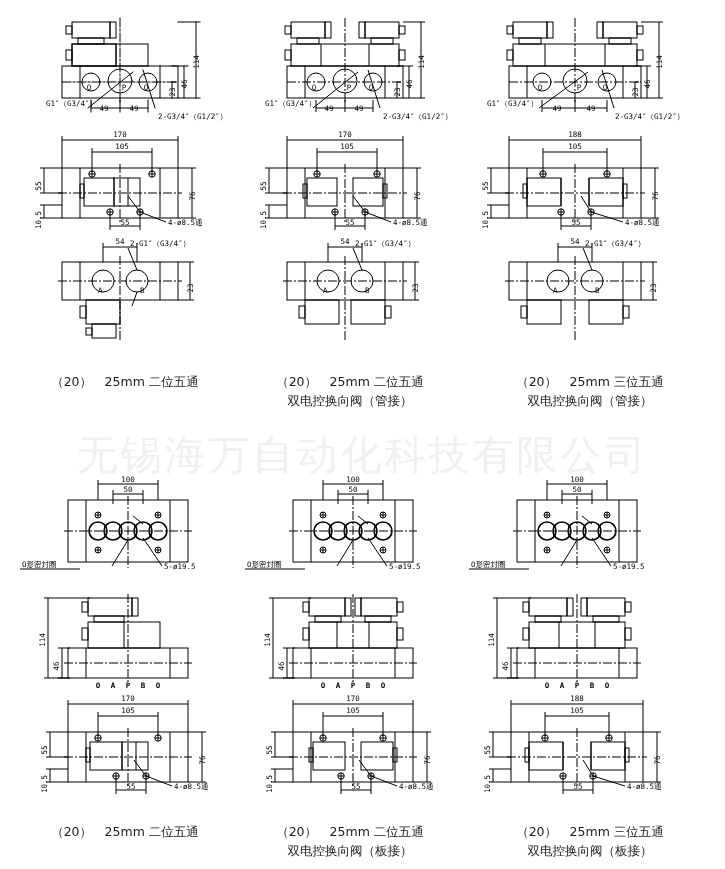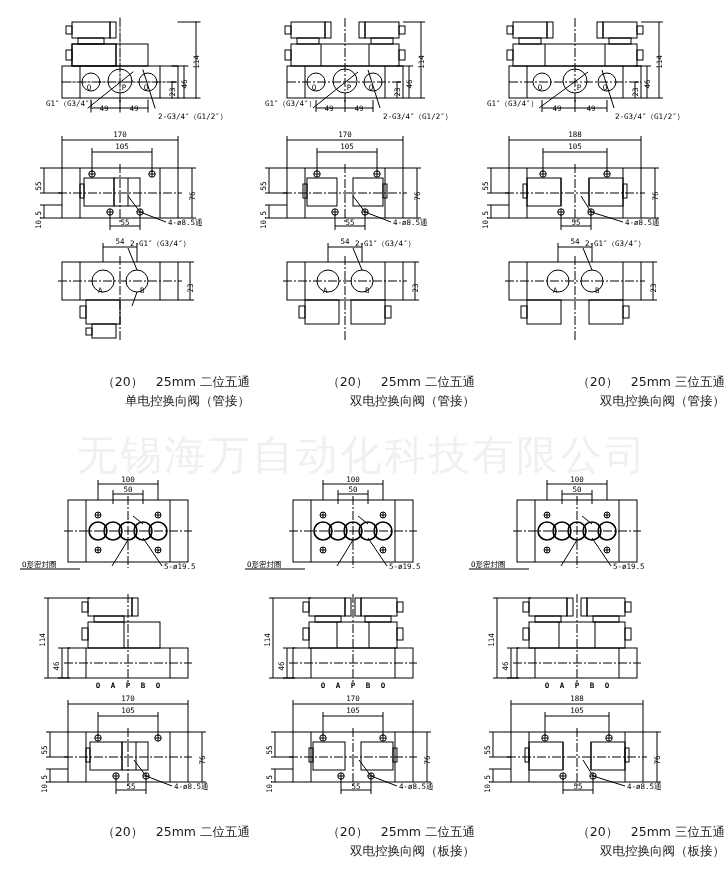--- a/index.html
+++ b/index.html
@@ -12,21 +12,21 @@
   
   .watermark{position:absolute;left:0;top:424px;width:725px;height:62px;
     display:flex;align-items:center;justify-content:center;
     font-size:41px;letter-spacing:3px;color:#f0f0f0;
     font-family:"DejaVu Sans",sans-serif;white-space:nowrap;
     user-select:none;pointer-events:none;z-index:5;}
 
   
   .panel{position:absolute;}
   .drawing{position:absolute;left:0;top:0;}
-  .caption{position:absolute;width:100%;text-align:right;
+  .caption{position:absolute;width:100%;text-align:center;
     font-family:"DejaVu Sans",sans-serif;font-size:12.5px;
     line-height:19px;color:#1a1a1a;white-space:nowrap;}
   .caption .l2{display:block;}
 
   svg{display:block;overflow:visible;}
   svg text{font-family:"DejaVu Sans Mono","Liberation Mono",monospace;
            fill:#000;}
 </style>
 </head>
 <body>
@@ -178,21 +178,20 @@
       <g font-size="7.5">
         <text x="120" y="244" text-anchor="middle">54</text>
         <text x="130" y="246">2-G1″（G3/4″）</text>
         <text x="98" y="293">A</text>
         <text x="140" y="293">B</text>
         <text x="193" y="288" transform="rotate(-90 193 288)" text-anchor="middle">23</text>
       </g>
     </svg>
     <div class="caption" style="top:372px;">
       <span>（20）　25mm 二位五通</span>
-      <span class="l2">单电控换向阀（管接）</span>
     </div>
   </div>
 
   <div class="panel" style="left:225px;top:0px;width:250px;height:420px;">
     <svg class="drawing" width="250" height="370" viewBox="0 0 250 370">
       <g fill="none" stroke="#000" stroke-width="1">
 
         <rect x="66" y="22" width="34" height="16"></rect>
         <rect x="60" y="26" width="6" height="8"></rect>
         <rect x="100" y="22" width="6" height="16"></rect>

